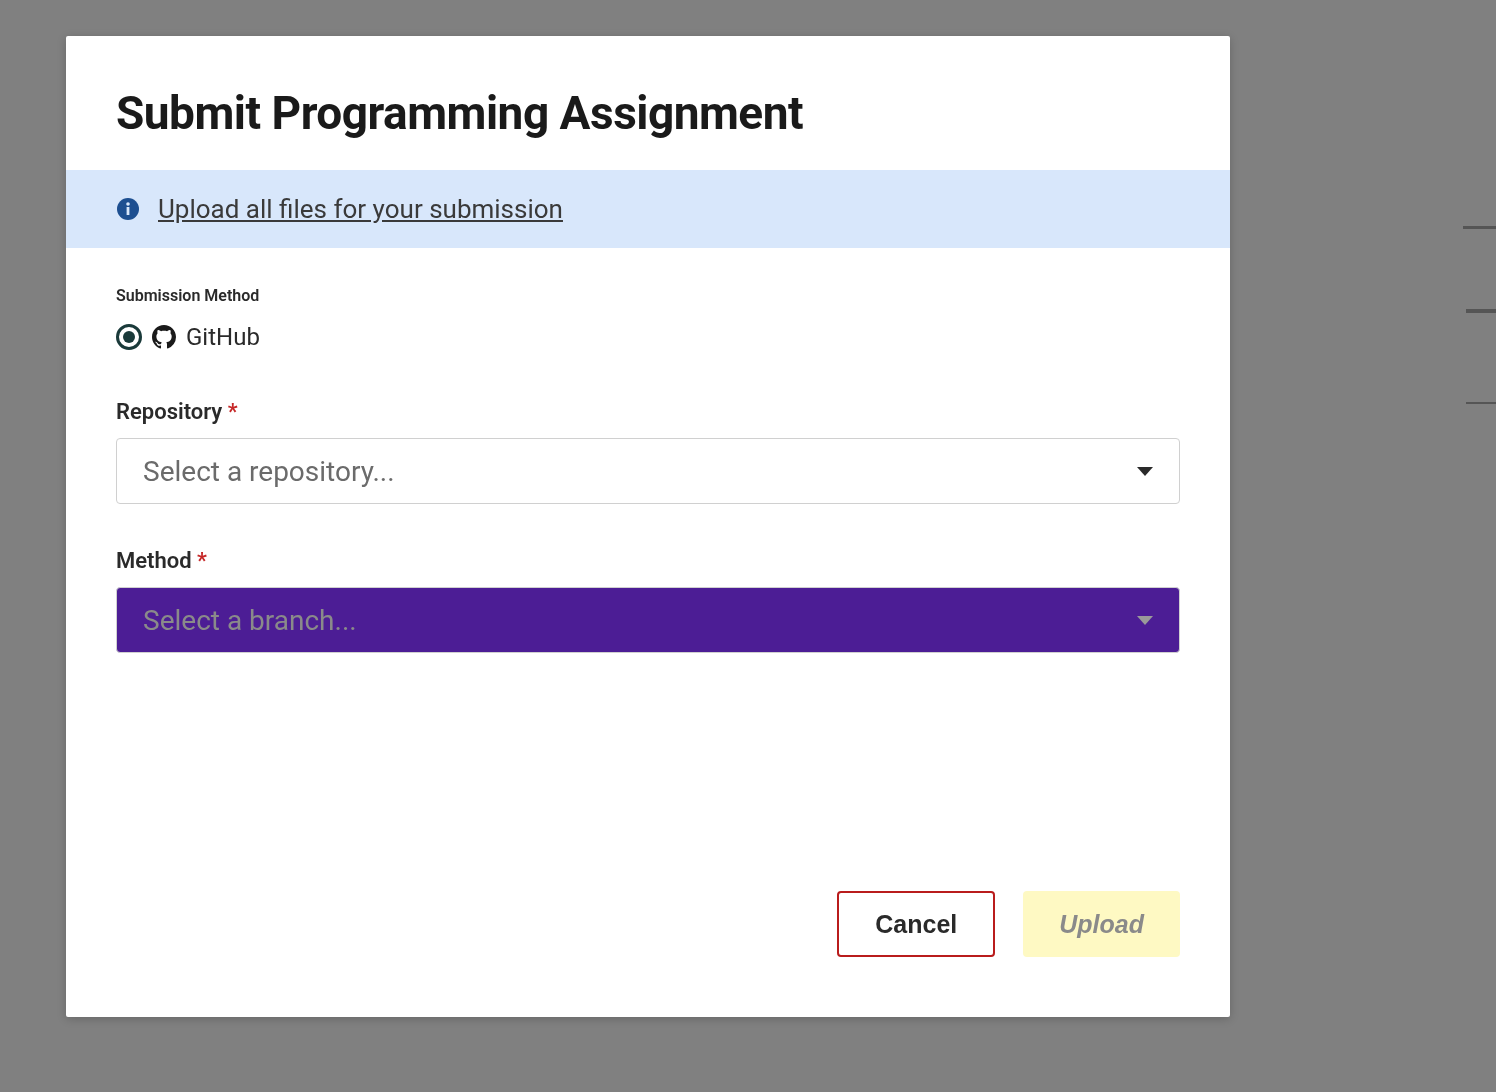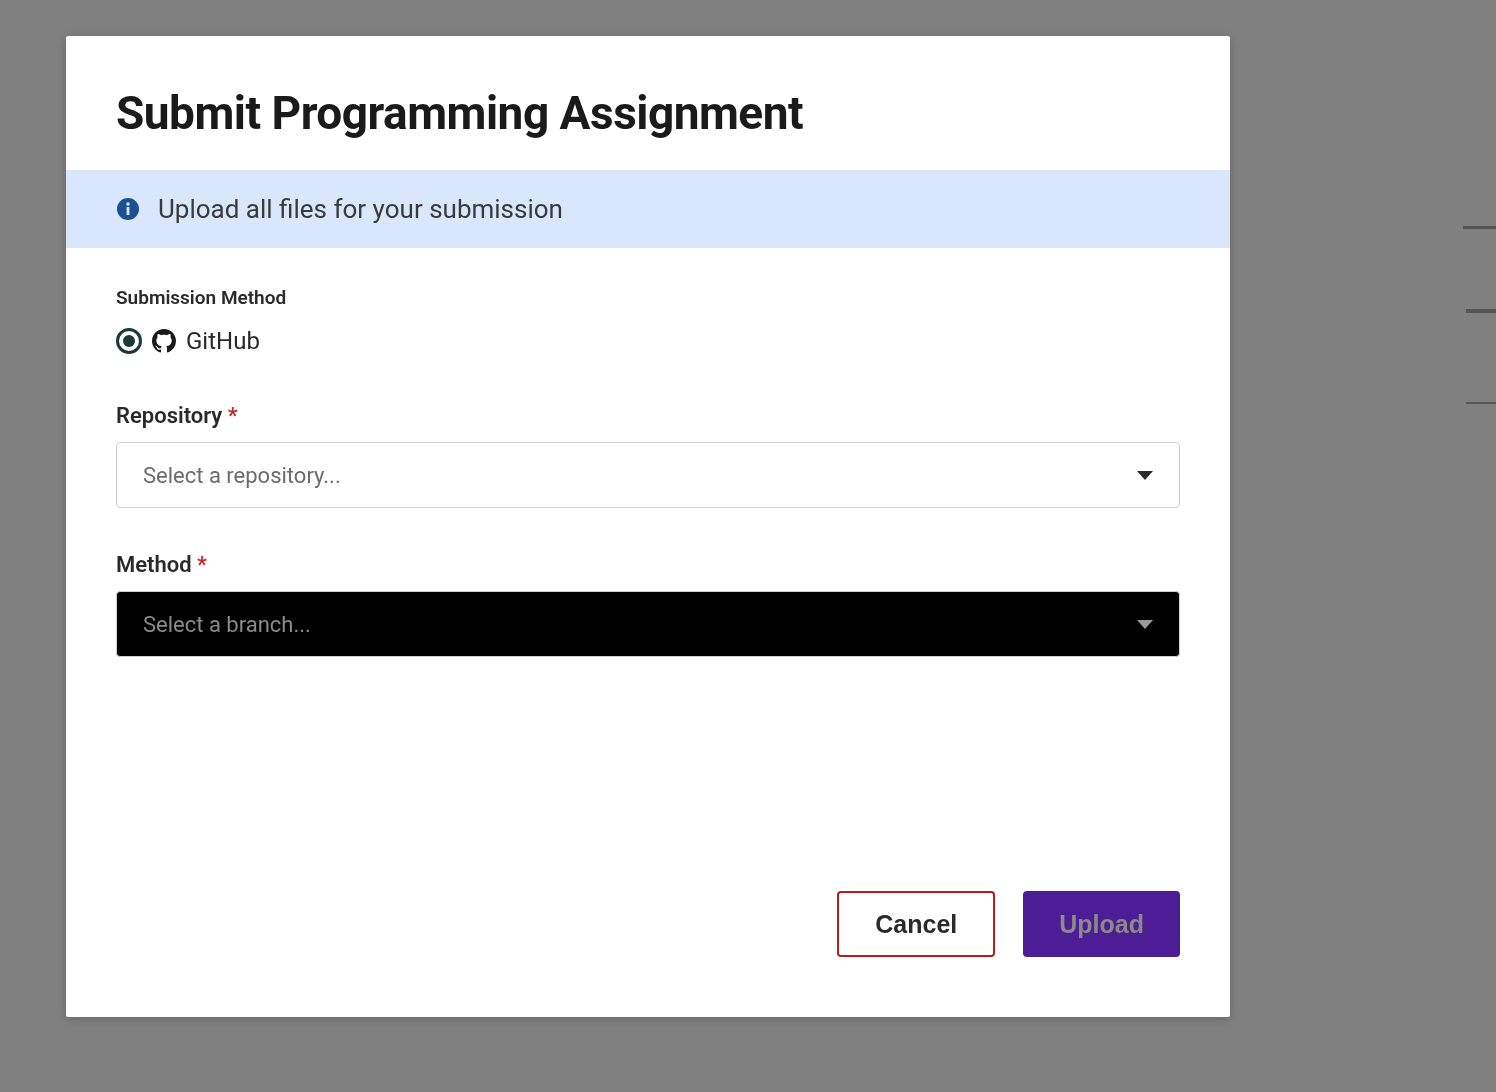--- a/index.html
+++ b/index.html
@@ -69,27 +69,28 @@
     }
     .info-icon {
       width: 24px;
       height: 24px;
       flex-shrink: 0;
       color: #1d4f91;
     }
     .info-text {
       font-size: 26px;
       color: #3a3a3a;
+      text-decoration: underline;
     }
     .modal-body {
       padding: 38px 50px 20px 50px;
       flex: 1;
     }
     .section-label {
-      font-size: 19px;
+      font-size: 16px;
       font-weight: 600;
       color: #2a2a2a;
       margin-bottom: 18px;
     }
     .radio-row {
       display: flex;
       align-items: center;
       gap: 10px;
       margin-bottom: 48px;
     }
@@ -137,25 +138,25 @@
       border: 1px solid #d0d0d0;
       border-radius: 4px;
       background: #ffffff;
       display: flex;
       align-items: center;
       justify-content: space-between;
       padding: 0 26px;
       cursor: pointer;
     }
     .dropdown.disabled {
-      background: #000000;
+      background: #4c1d95;
       cursor: not-allowed;
     }
     .dropdown-placeholder {
-      font-size: 22px;
+      font-size: 28px;
       color: #6b6b6b;
     }
     .dropdown.disabled .dropdown-placeholder {
       color: #8a8a8a;
     }
     .caret-icon {
       width: 0;
       height: 0;
       border-left: 8px solid transparent;
       border-right: 8px solid transparent;
@@ -180,24 +181,25 @@
       display: flex;
       align-items: center;
       justify-content: center;
     }
     .btn-cancel {
       background: #ffffff;
       border: 2px solid #b91c1c;
       color: #2a2a2a;
     }
     .btn-upload {
-      background: #4c1d95;
+      background: #fef9c3;
       border: none;
       color: #8a8a8a;
       cursor: not-allowed;
+      font-style: italic;
     }
   </style>
 </head>
 <body>
 
 <div class="backdrop-line-1"></div>
 <div class="backdrop-line-2"></div>
 <div class="backdrop-line-3"></div>
 
 <div class="modal">

